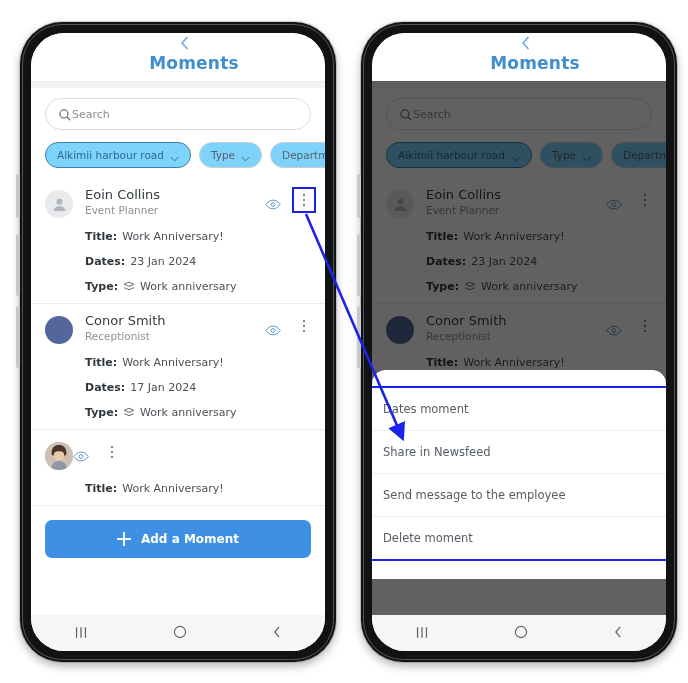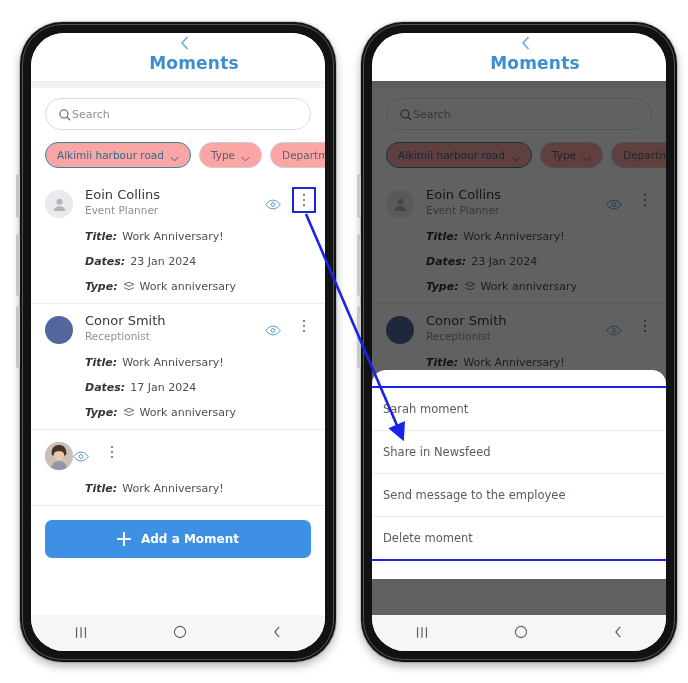--- a/index.html
+++ b/index.html
@@ -42,21 +42,21 @@
   .topsep{height:6px;background:#f2f3f4;border-top:1px solid #eceded;}
 
   .searchwrap{padding:10px 14px 0 14px;}
   .search{height:30px;border:1px solid #dadde0;border-radius:16px;display:flex;align-items:center;
     padding:0 12px;background:#fff;}
   .search .mag{width:14px;height:14px;flex:none;color:#6b7177;}
   .search .ph{font-size:11px;color:#8a9096;}
 
   .chips{display:flex;gap:8px;padding:12px 0 0 14px;}
   .chip{height:24px;border:1px solid #c9ced3;border-radius:13px;display:flex;align-items:center;
-    gap:6px;padding:0 11px;font-size:10.5px;color:#5b6268;white-space:nowrap;background:#fca5a5;}
+    gap:6px;padding:0 11px;font-size:10.5px;color:#5b6268;white-space:nowrap;background:#7dd3fc;}
   .chip.accent{border-color:#3d7fa6;color:#2e6b8f;}
   .chip .cv{width:9px;height:6px;flex:none;}
 
   
   .cards{margin-top:10px;}
   .card{padding:4px 14px 10px 14px;border-bottom:1px solid #ececec;}
   .crow{display:flex;align-items:flex-start;padding-top:6px;}
   .avatar{width:28px;height:28px;border-radius:50%;flex:none;margin-top:2px;overflow:hidden;
     background:#e9eaec;display:flex;align-items:center;justify-content:center;}
   .avatar.blue{background:#53679c;}
@@ -64,21 +64,21 @@
   .person{flex:1;margin-left:12px;}
   .pname{font-size:13px;font-weight:400;color:#333a40;line-height:14px;}
   .prole{font-size:10.5px;color:#8b9197;line-height:14px;margin-top:1px;}
   .acts{display:flex;align-items:center;gap:16px;margin-top:4px;}
   .eye{width:16px;height:11px;color:#4f93c0;}
   .kebab{width:14px;height:16px;display:flex;flex-direction:column;align-items:center;justify-content:center;gap:2.5px;}
   .kebab i{display:block;width:2.5px;height:2.5px;border-radius:50%;background:#585f66;}
   .kebab.boxed{outline:2px solid #1a23e8;outline-offset:3px;}
 
   .field{font-size:11px;color:#4a5157;margin-top:12px;display:flex;align-items:center;gap:5px;padding-left:40px;}
-  .field b{font-weight:700;color:#30373d;font-style:italic;}
+  .field b{font-weight:700;color:#30373d;}
   .stackicon{width:12px;height:11px;color:#5b6268;}
 
   
   .addwrap{padding:14px;}
   .addbtn{height:38px;border-radius:7px;background:#3d90e3;color:#fff;display:flex;
     align-items:center;justify-content:center;gap:10px;font-size:12px;font-weight:700;}
   .plus{width:14px;height:14px;position:relative;opacity:.95;}
   .plus::before,.plus::after{content:"";position:absolute;background:#fff;}
   .plus::before{left:0;top:6px;width:14px;height:1.6px;}
   .plus::after{top:0;left:6px;height:14px;width:1.6px;}
@@ -438,21 +438,21 @@
               <b>Dates:</b>
               <span>17 Jan 2024</span>
             </div>
           </div>
         </div>
 
         <div class="dim"></div>
 
         <div class="sheet">
           <div class="menubox">
-            <div class="mitem">Sarah moment</div>
+            <div class="mitem">Dates moment</div>
             <div class="mitem">Share in Newsfeed</div>
             <div class="mitem">Send message to the employee</div>
             <div class="mitem">Delete moment</div>
           </div>
           <div class="sheetpad"></div>
         </div>
       </div>
 
       <div class="navbar">
         <span class="g">

